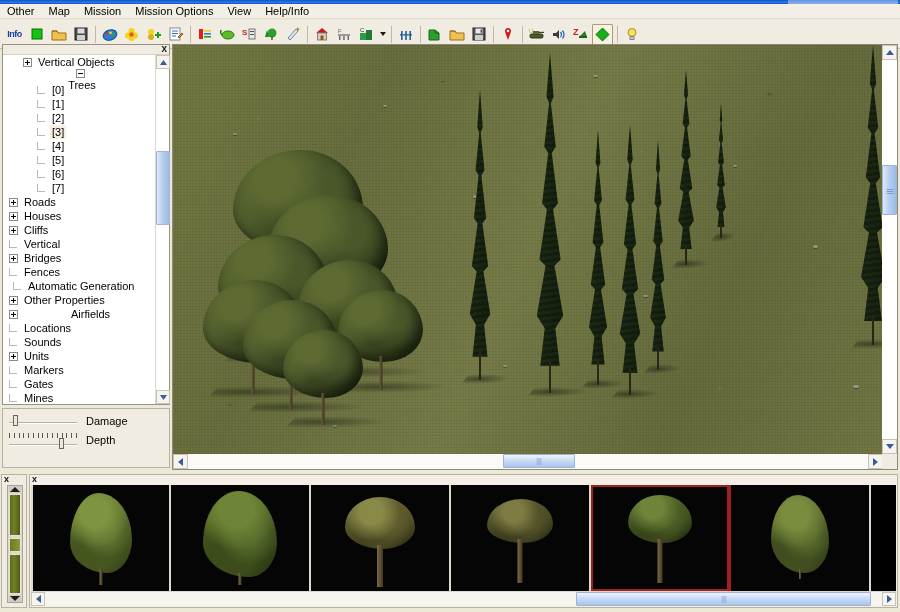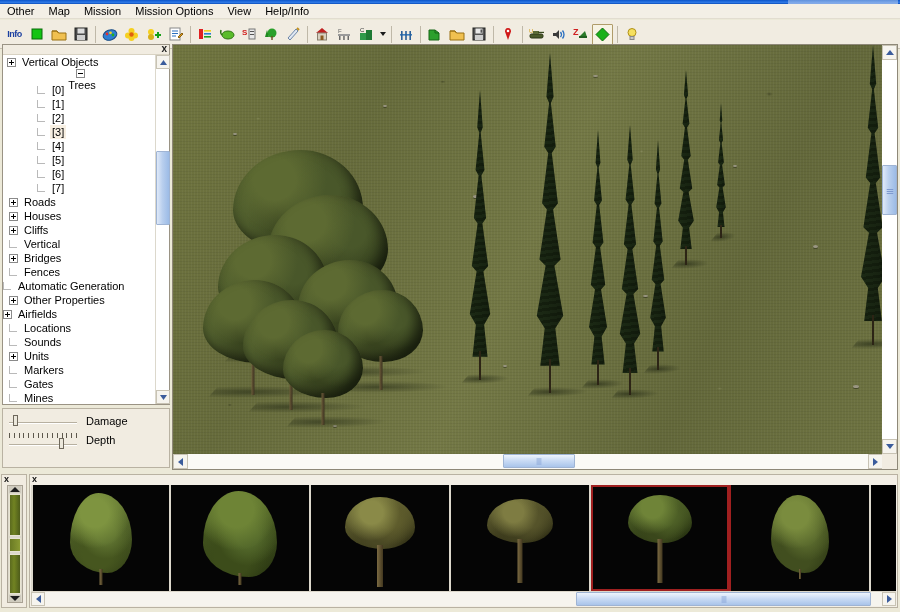--- a/index.html
+++ b/index.html
@@ -560,21 +560,21 @@
           </svg>
         </span>
       </div>
     </div>
 
   <div class="tree-panel">
     <div class="tree-panel-head">
       <span class="tree-close">x</span>
     </div>
     <div class="tree-scroll" id="treelist">
-        <div class="tnode" style="padding-left: 4px;">
+        <div class="tnode" style="padding-left: 20px;">
           <span class="tog">
             <i></i>
             <i class="v"></i>
           </span>
           <span class="lbl">Vertical Objects</span>
         </div>
         <div class="tnode" style="padding-left: 6px; flex-direction: column;">
           <span class="tog">
             <i></i>
           </span>
@@ -641,32 +641,32 @@
           <span class="tog">
             <i></i>
             <i class="v"></i>
           </span>
           <span class="lbl">Bridges</span>
         </div>
         <div class="tnode" style="padding-left: 6px;">
           <span class="stub"></span>
           <span class="lbl">Fences</span>
         </div>
-        <div class="tnode" style="padding-left: 0;">
+        <div class="tnode" style="padding-left: 10px;">
           <span class="stub"></span>
           <span class="lbl">Automatic Generation</span>
         </div>
         <div class="tnode" style="padding-left: 6px;">
           <span class="tog">
             <i></i>
             <i class="v"></i>
           </span>
           <span class="lbl">Other Properties</span>
         </div>
-        <div class="tnode" style="">
+        <div class="tnode" style="padding-left: 6px; gap: 47px;">
           <span class="tog">
             <i></i>
             <i class="v"></i>
           </span>
           <span class="lbl">Airfields</span>
         </div>
         <div class="tnode" style="padding-left: 6px;">
           <span class="stub"></span>
           <span class="lbl">Locations</span>
         </div>

